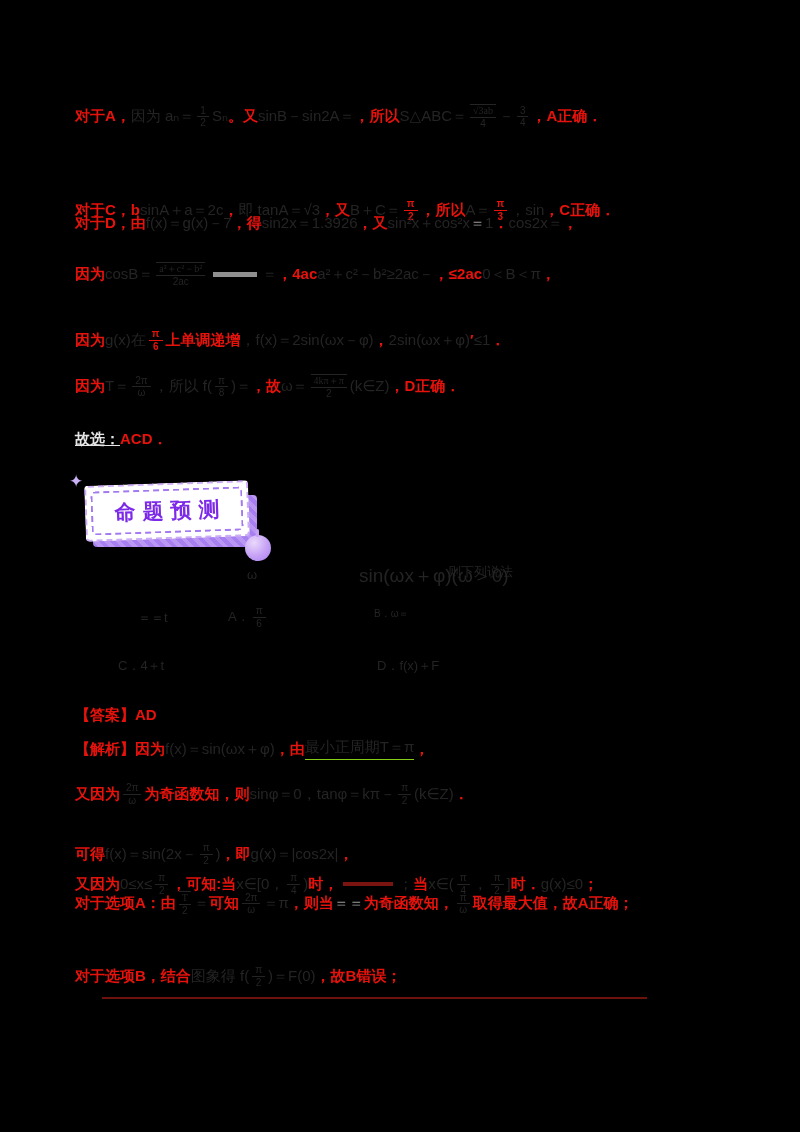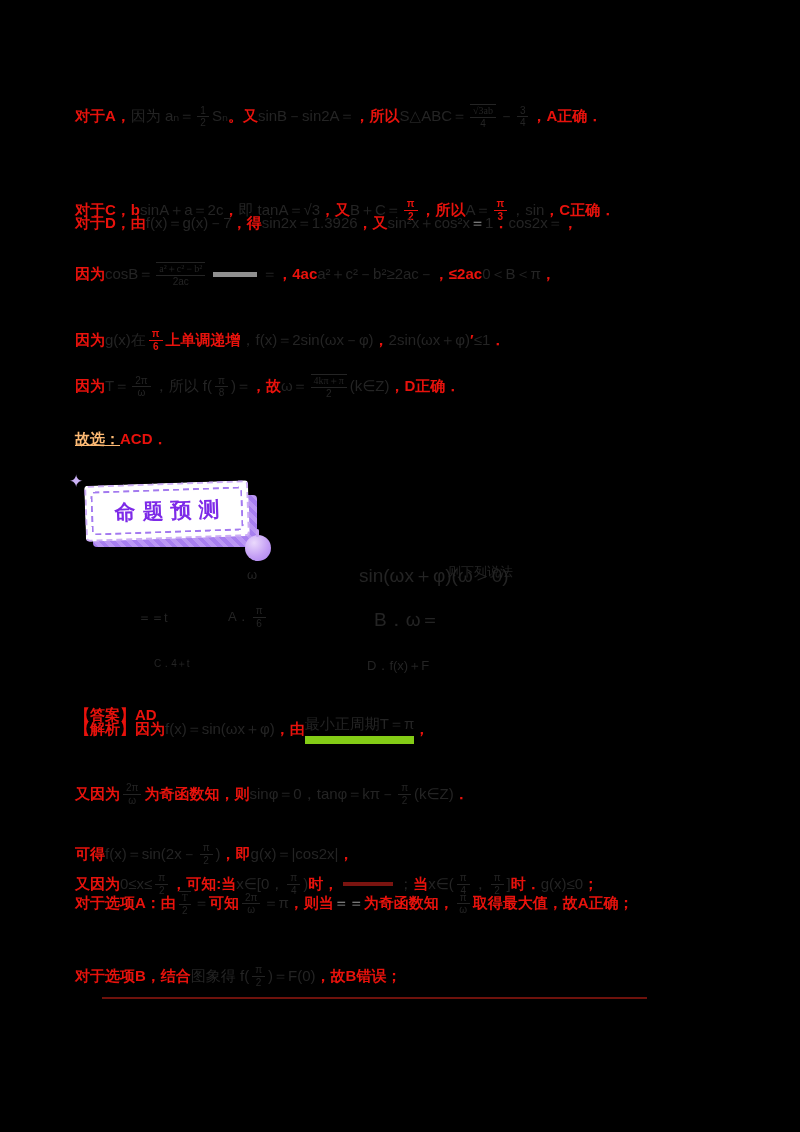--- a/index.html
+++ b/index.html
@@ -2,24 +2,24 @@
 <html><head>
 <meta charset="utf-8">
 <style>
   html,body{margin:0;padding:0;background:#000;}
   .page{position:relative;width:800px;height:1132px;background:#000000;overflow:hidden;
         font-family:"Liberation Sans","DejaVu Sans",sans-serif;border-radius:25px;}
   .line{position:absolute;display:flex;align-items:center;white-space:nowrap;
         font-size:15px;line-height:1.25;}
   .seg{display:inline-block;}
   .seg.red{color:#e8120c;font-weight:700;}
-  .seg.darkred{color:#fdba74;font-weight:700;text-decoration:underline;}
+  .seg.darkred{color:#e5e5e5;font-weight:700;text-decoration:underline;}
   .seg.dim{color:#242424;}
   .seg.grey{color:#9b9b9b;}
-  .seg.ul{border-bottom:8px solid #84cc16;padding-bottom:2px;}
+  .seg.ul{border-bottom:1px solid #84cc16;padding-bottom:2px;}
   .frac{display:inline-flex;flex-direction:column;align-items:center;font-size:10px;
         line-height:1.15;margin:0 3px;}
   .frac .num{padding:0 3px;border-bottom:1px solid currentColor;}
   .frac.ov .num{border-top:1px solid currentColor;font-family:Liberation Serif, serif;}
   .frac.red{color:#e8120c;font-weight:700;}
   .frac.dim{color:#242424;}
   .bar{display:inline-block;height:4px;margin:0 5px;}
   .bar-darkred{background:#7a1410;}
   .bar-darkred2{background:#6e120c;height:2px;}
   .bar-grey{background:#8f8f8f;height:5px;}
@@ -172,34 +172,34 @@
       <div class="line" style="top: 610px; left: 138px; font-size: 13px;">
         <span class="seg dim">＝＝t</span>
       </div>
       <div class="line" style="top: 605px; left: 228px; font-size: 13px;">
         <span class="seg dim">A．</span>
         <span class="frac dim">
           <span class="num">π</span>
           <span class="den">6</span>
         </span>
       </div>
-      <div class="line" style="top: 608px; left: 374px; font-size: 19px;">
+      <div class="line" style="top: 608px; left: 374px; font-size: 10px;">
         <span class="seg dim">B．ω＝</span>
       </div>
-      <div class="line" style="top: 658px; left: 118px; font-size: 10px; margin-left: 36px;">
+      <div class="line" style="top: 658px; left: 118px; font-size: 13px;">
         <span class="seg dim">C．4＋t</span>
       </div>
-      <div class="line" style="top: 658px; left: 367px; font-size: 13px; align-items: flex-end;">
+      <div class="line" style="top: 658px; left: 377px; font-size: 13px; align-items: flex-end;">
         <span class="seg dim">D．f(x)＋F</span>
       </div>
       <div class="line" style="top: 706px; left: 75px; align-items: center;">
         <span class="seg red">【答案】</span>
         <span class="seg red">AD</span>
       </div>
-      <div class="line" style="top: 715px; left: 75px; justify-content: space-between;">
+      <div class="line" style="top: 738px; left: 75px; justify-content: space-between;">
         <span class="seg red">【解析】</span>
         <span class="seg red">因为</span>
         <span class="seg dim">f(x)＝sin(ωx＋φ)</span>
         <span class="seg red">，由</span>
         <span class="seg dim ul">最小正周期T＝π</span>
         <span class="seg red">，</span>
       </div>
       <div class="line" style="top: 782px; left: 75px;">
         <span class="seg red">又因为</span>
         <span class="frac dim">

